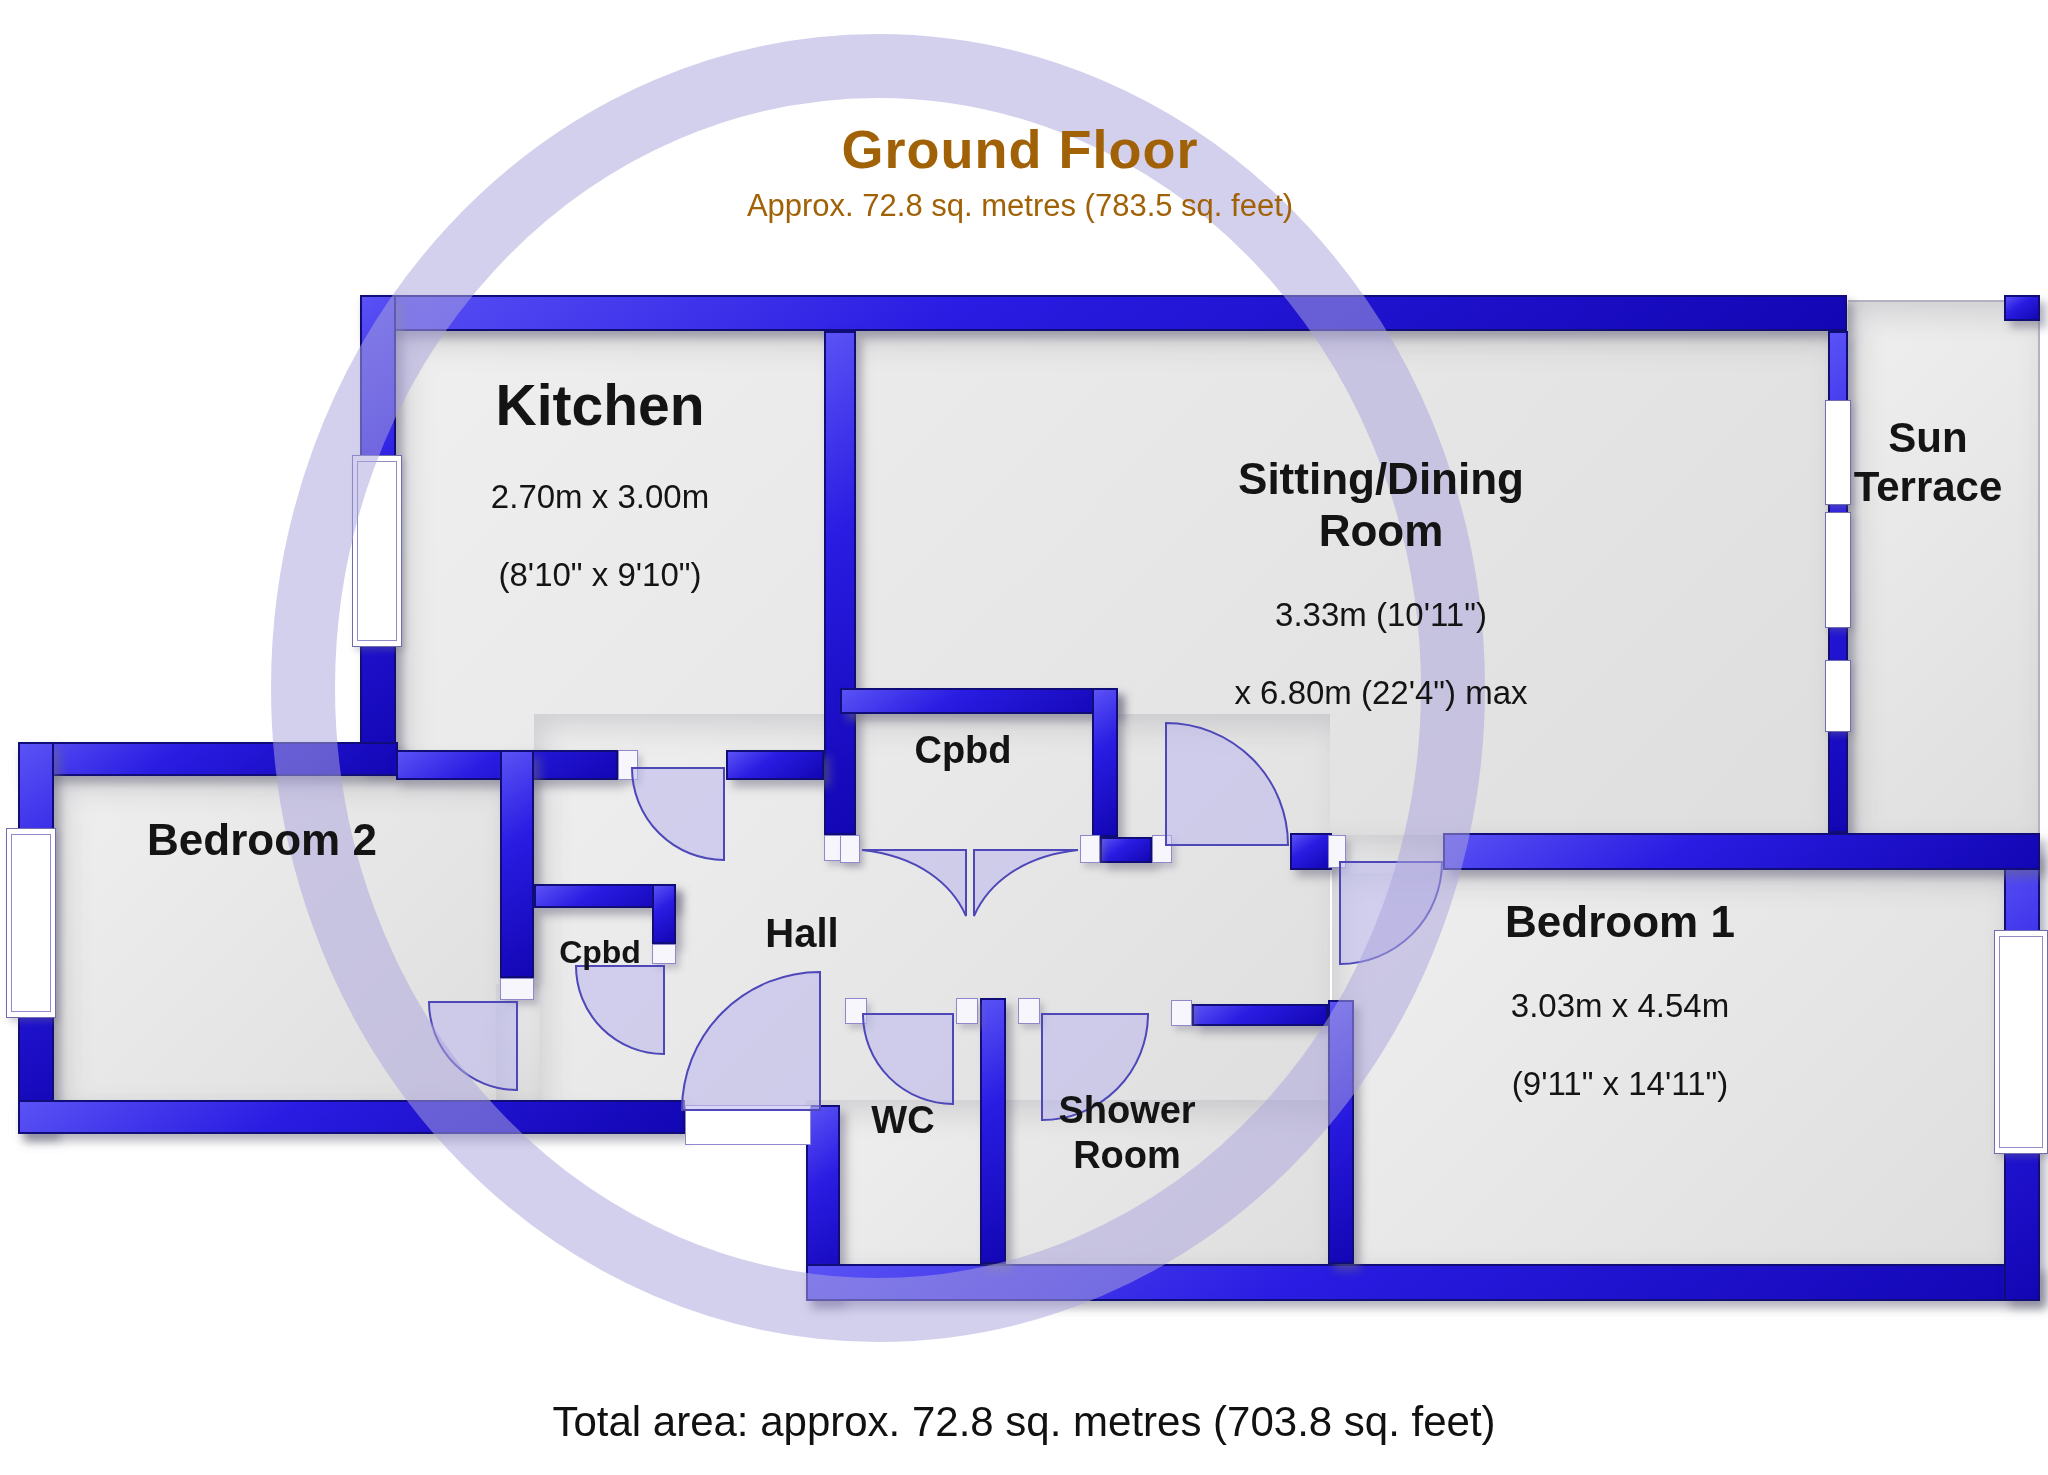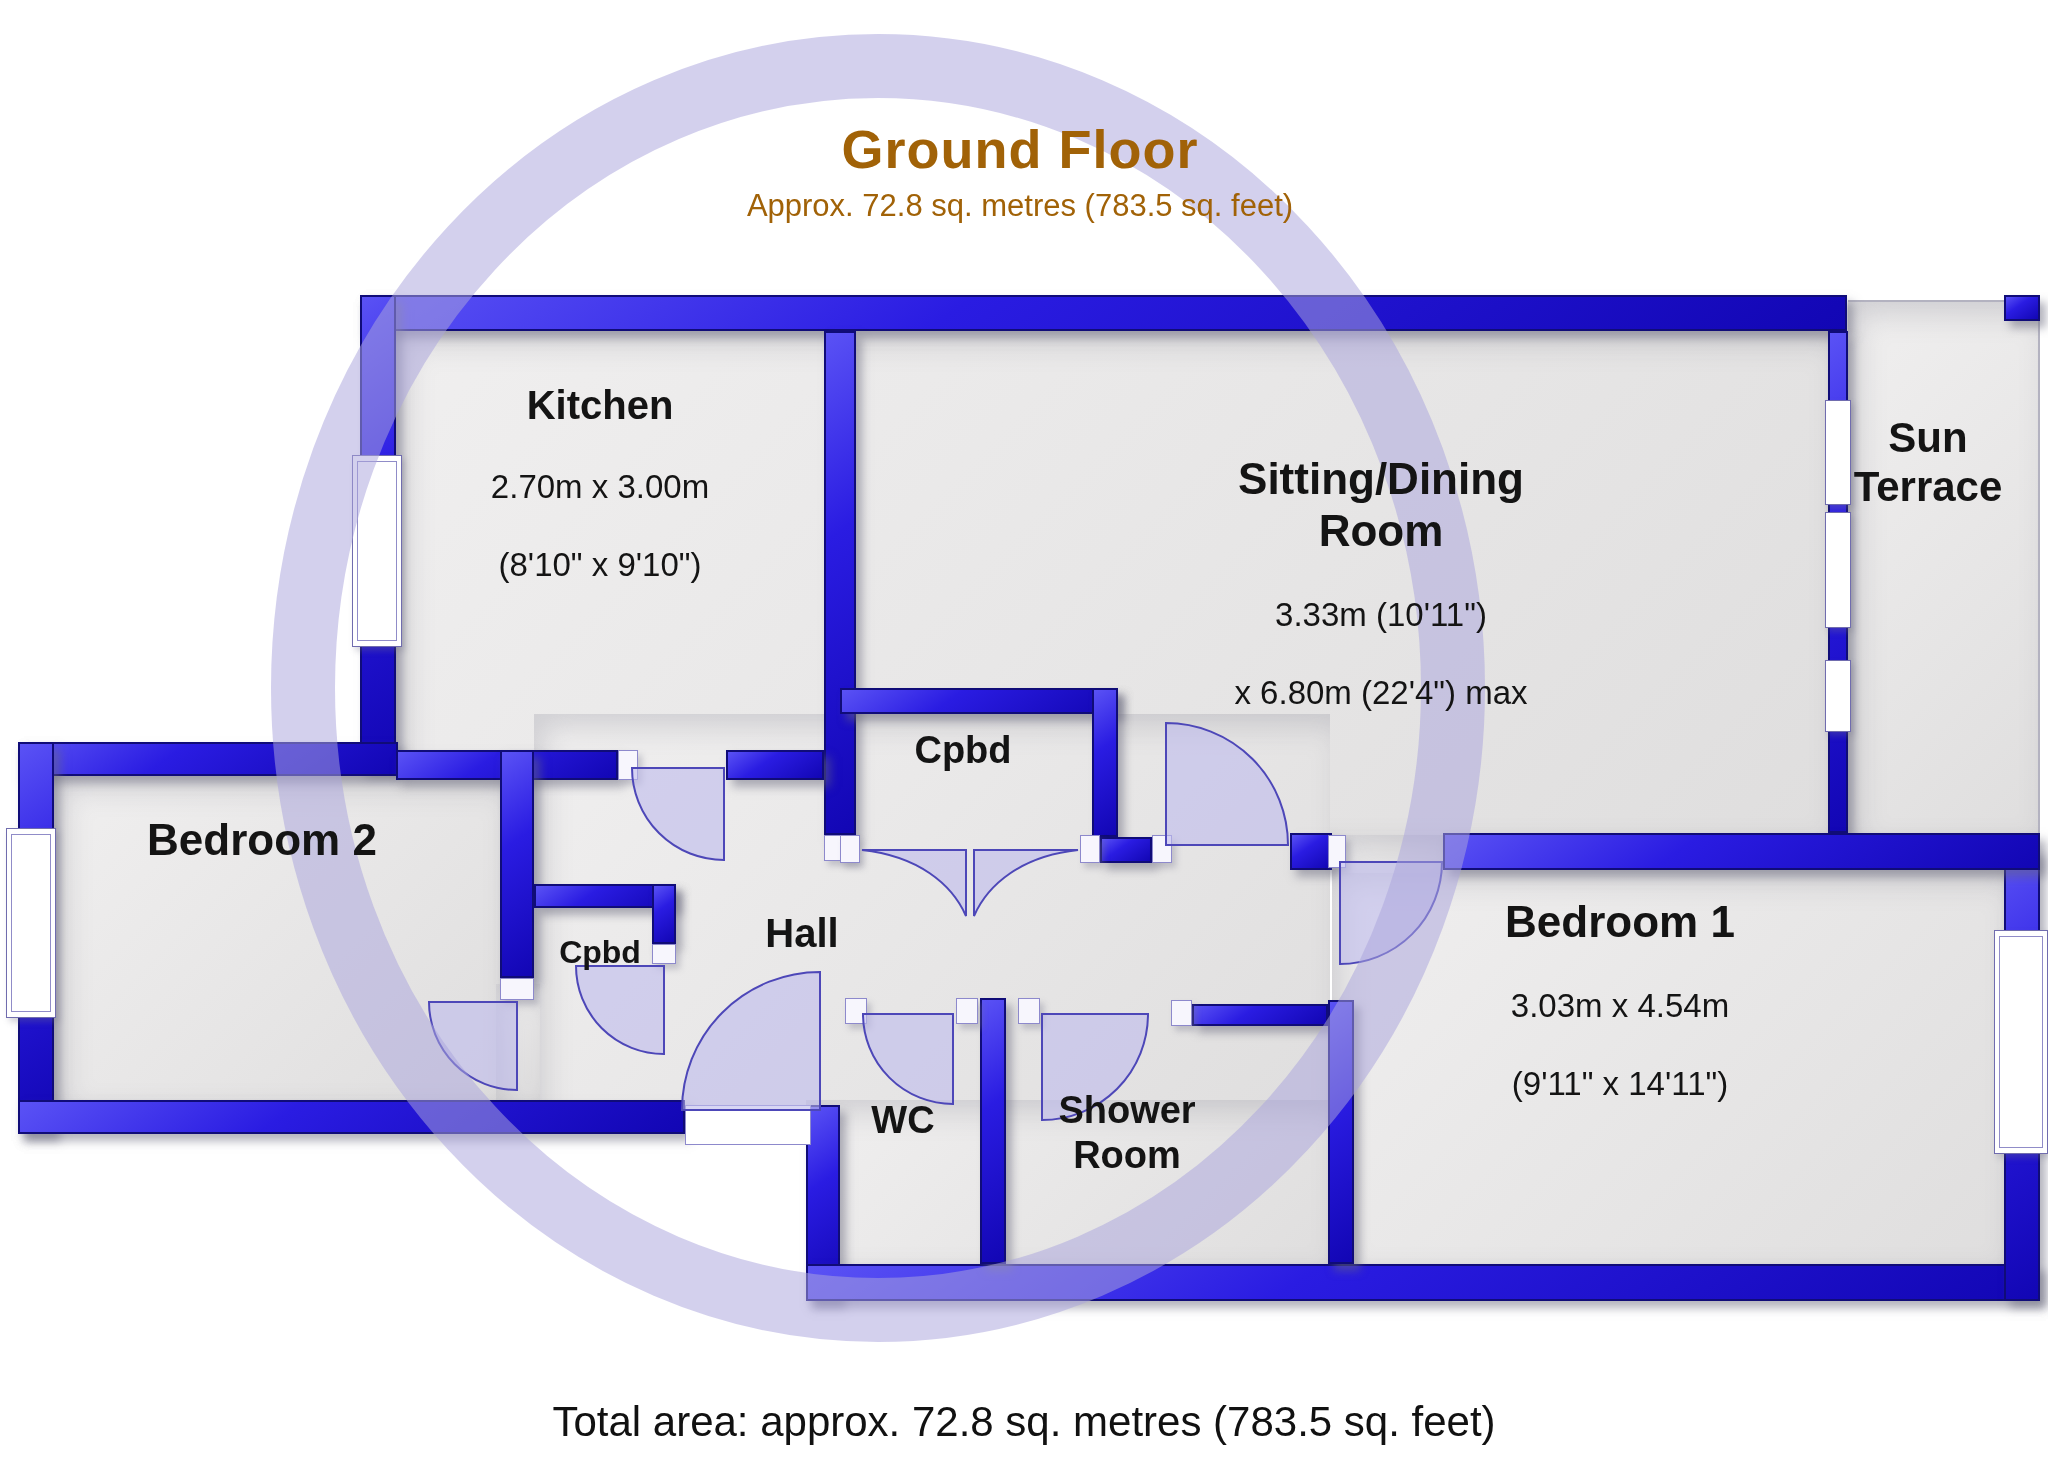--- a/index.html
+++ b/index.html
@@ -115,21 +115,21 @@
   <svg class="wm" width="2048" height="1475" viewBox="0 0 2048 1475">
     <g opacity="0.52">
       <ellipse cx="878" cy="688" rx="575" ry="622" fill="none" stroke="#aaa4dd" stroke-width="64"></ellipse>
       <text x="878" y="285" font-size="185" fill="#aaa4dd" text-anchor="middle" style="letter-spacing:28px;"></text>
       <text x="872" y="965" font-size="800" fill="#aaa4dd" text-anchor="middle"></text>
       <text x="935" y="1250" font-size="255" fill="#aaa4dd" text-anchor="middle"></text>
     </g>
   </svg>
 
   <div class="room-label" style="left:600px;top:483px;font-size:33px;">
-    <div class="rname" style="font-size:40px;">Kitchen</div>
+    <div class="rname" style="font-size:57px;">Kitchen</div>
     <div class="rdim">2.70m x 3.00m</div>
     <div class="rdim">(8'10" x 9'10")</div>
   </div>
 
   <div class="room-label" style="left:1350px;top:583px;font-size:33px;margin-left:31px;">
     <div class="rname" style="font-size:44px;">Sitting/Dining
 Room</div>
     <div class="rdim">3.33m (10'11")</div>
     <div class="rdim">x 6.80m (22'4") max</div>
   </div>
@@ -168,15 +168,15 @@
     <div class="rname" style="font-size:44px;">Bedroom 1</div>
     <div class="rdim">3.03m x 4.54m</div>
     <div class="rdim">(9'11" x 14'11")</div>
   </div>
 
   <div class="header">
     <div class="h-title">Ground Floor</div>
     <div class="h-sub">Approx. 72.8 sq. metres (783.5 sq. feet)</div>
   </div>
 
-  <div class="footer">Total area: approx. 72.8 sq. metres (783.5 sq. feet)</div>
+  <div class="footer">Total area: approx. 72.8 sq. metres (703.8 sq. feet)</div>
 
 </div>
 
 </body></html>

